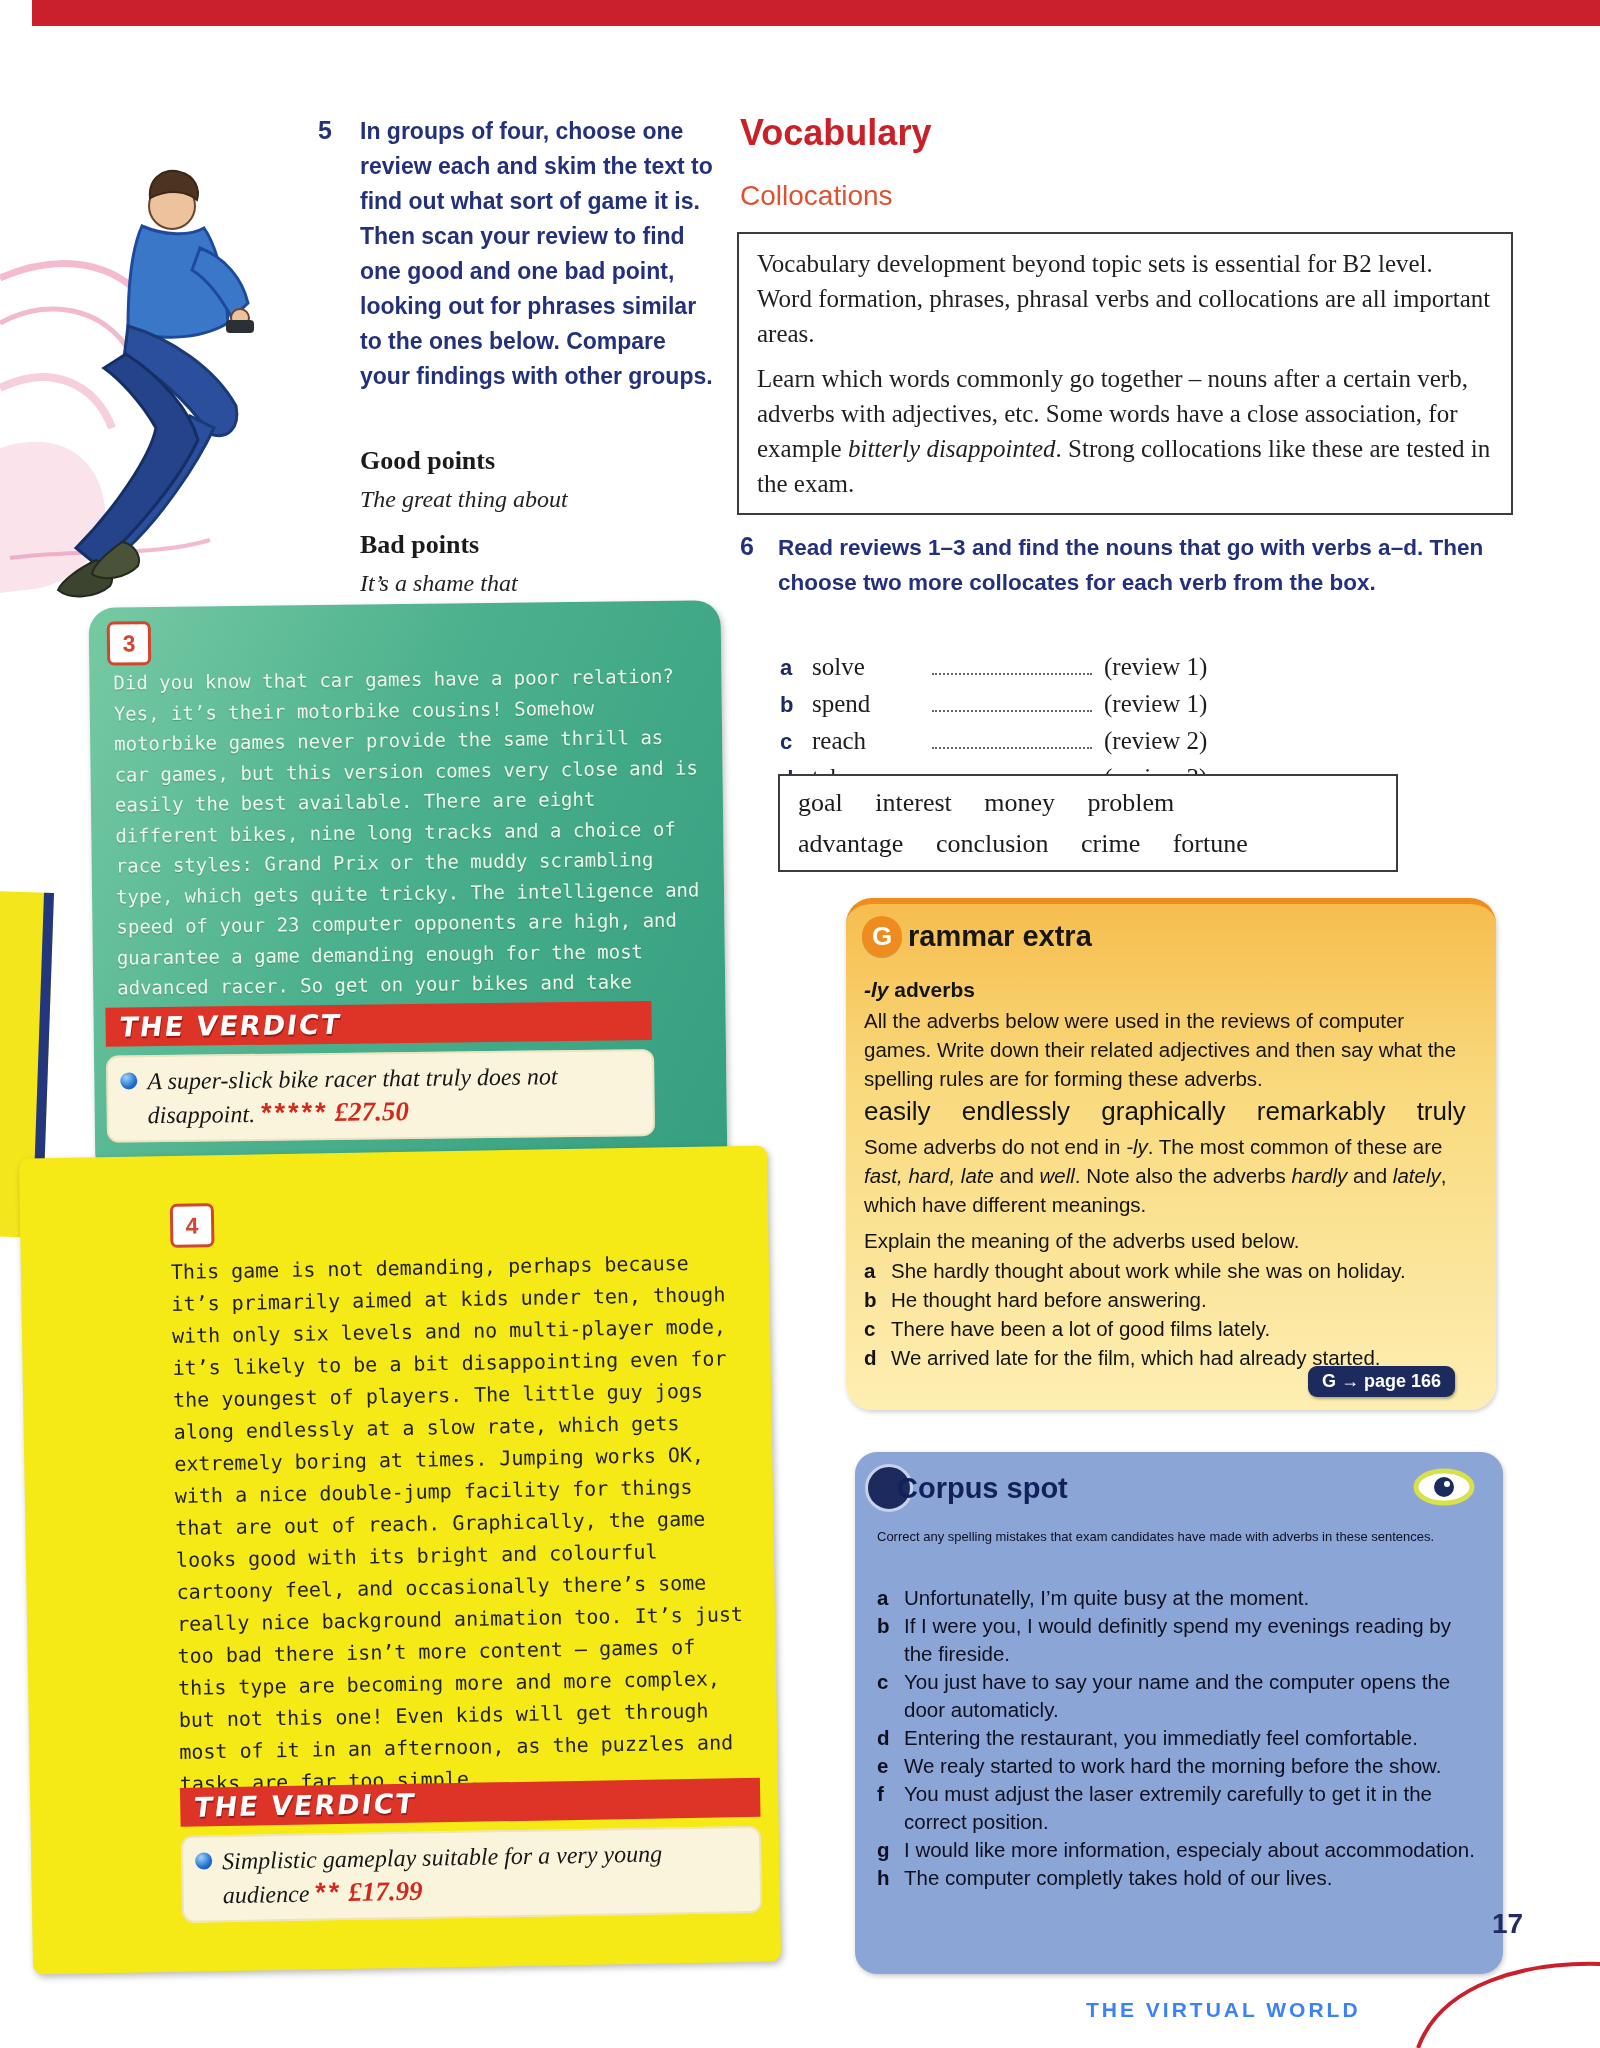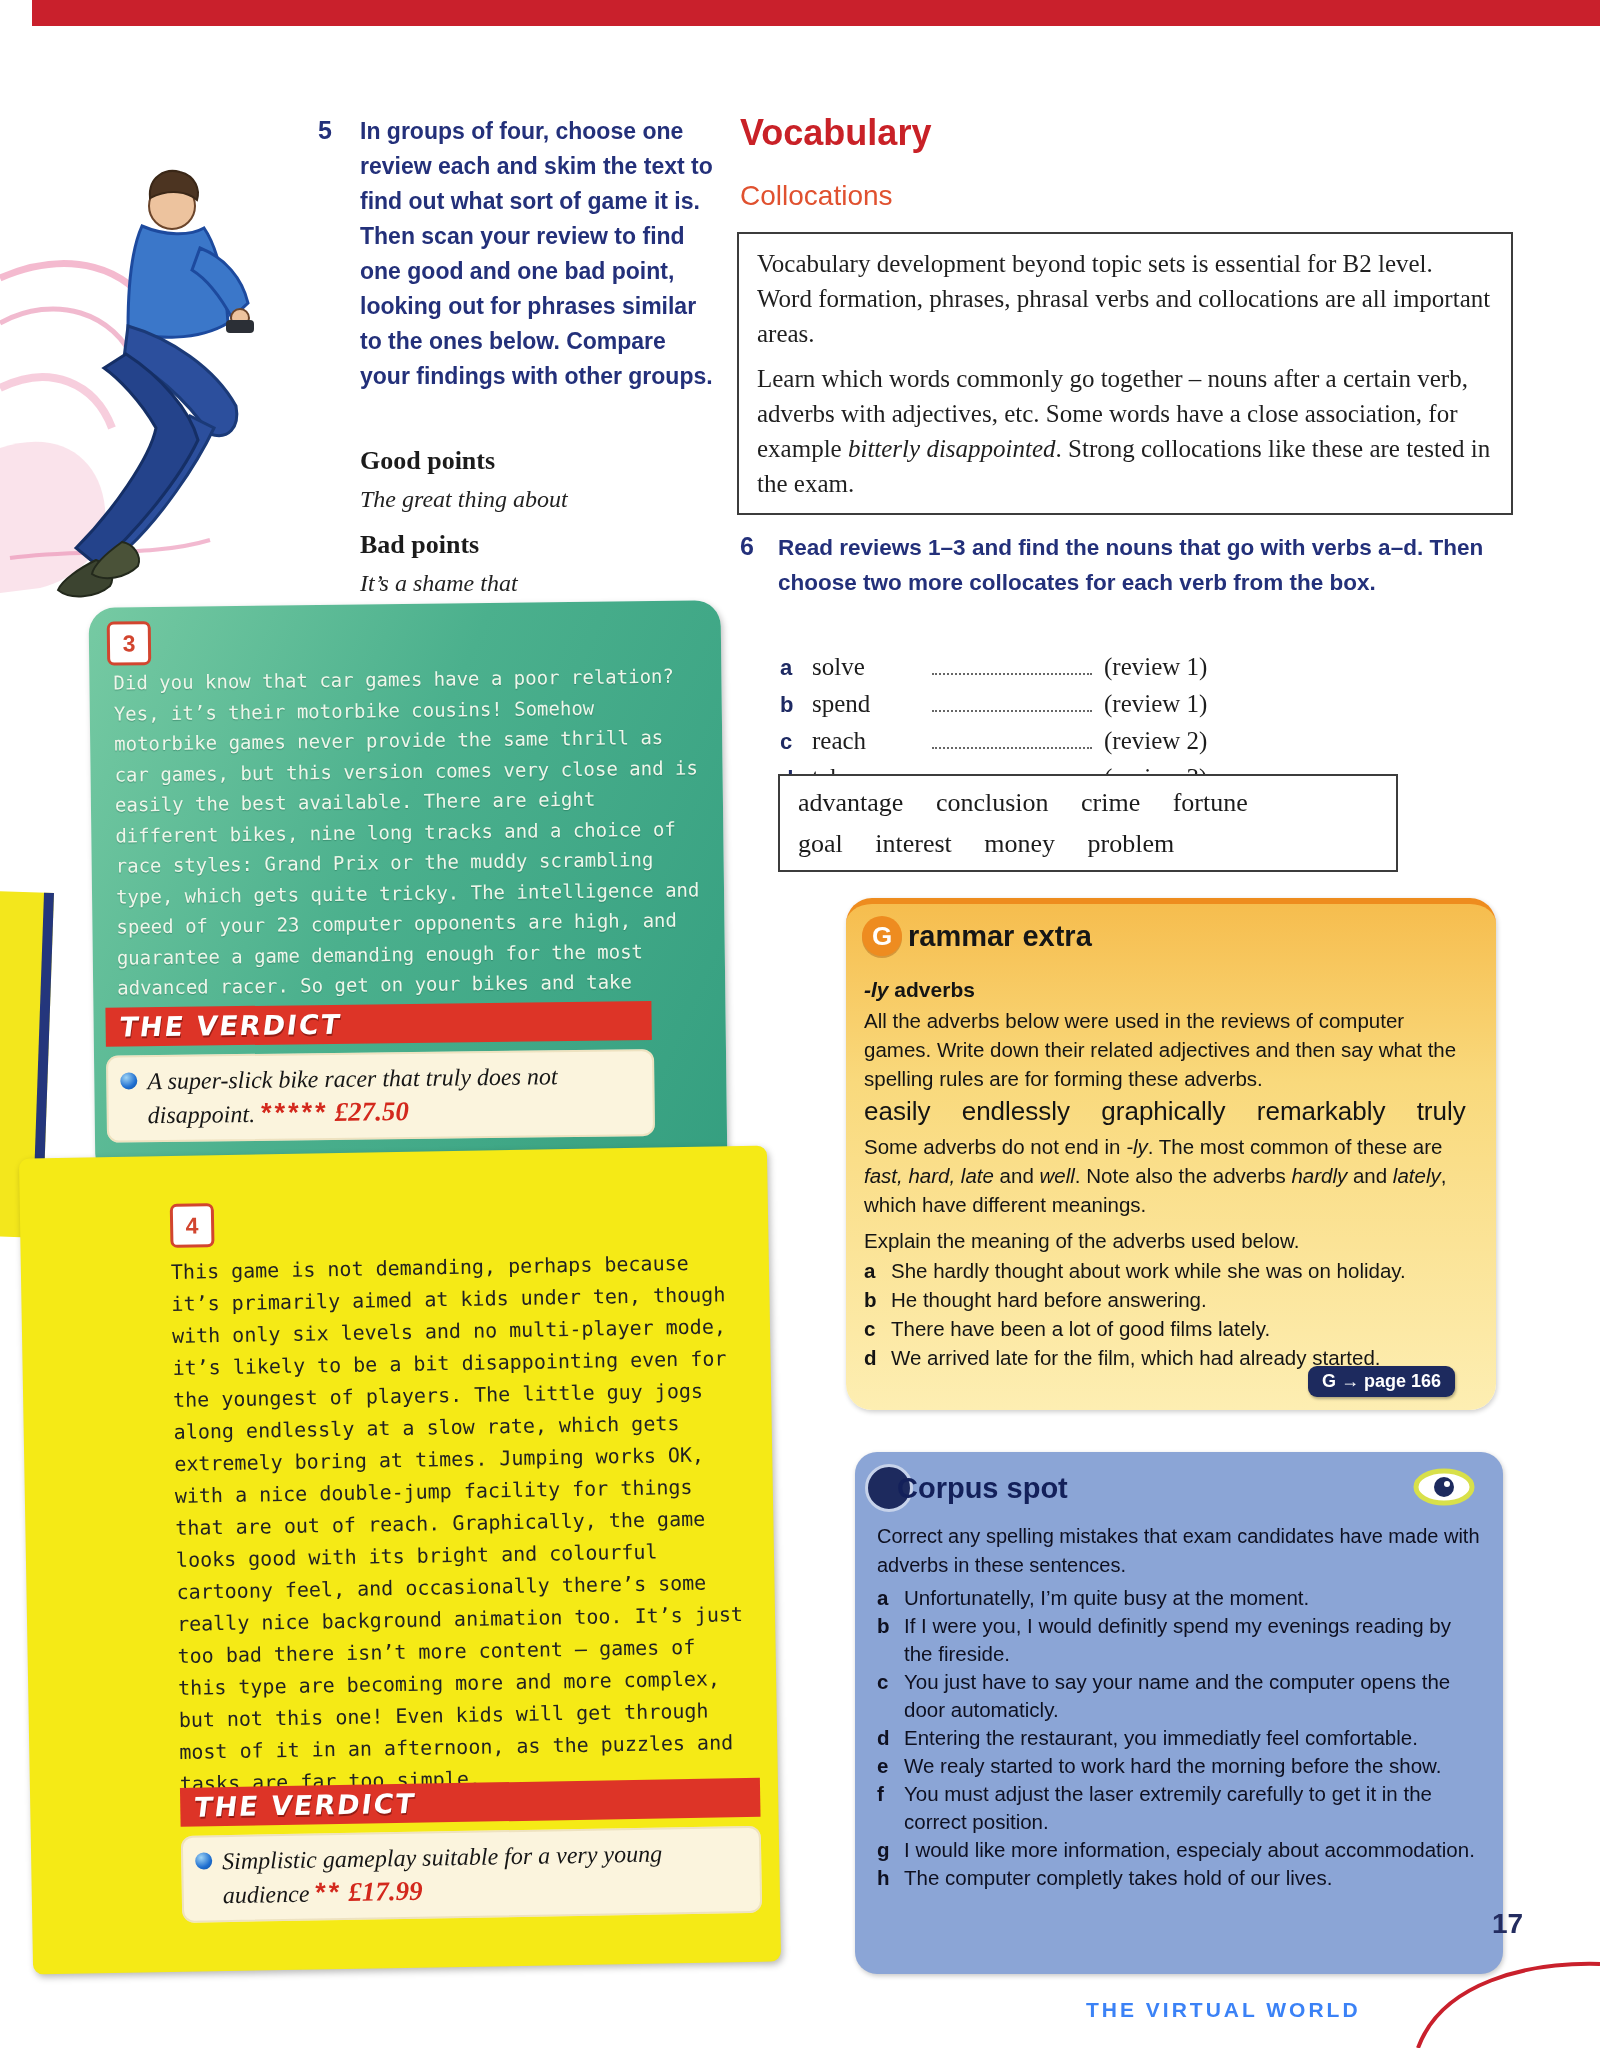--- a/index.html
+++ b/index.html
@@ -76,21 +76,21 @@
   .gx-item{display:flex;font-size:20.5px;line-height:29px;color:#141414;}
   .gx-letter{font-weight:700;width:27px;flex:none;}
   .gx-badge{background:#1d2a5e;color:#fff;border-radius:9px;padding:5px 14px;font-size:18px;font-weight:700;
             box-shadow:1px 2px 3px rgba(0,0,0,.3);}
 
   
   .corpus-box{box-sizing:border-box;width:648px;height:522px;border-radius:22px;background:#8ba5d6;
               box-shadow:1px 2px 5px rgba(0,0,0,.22);}
   .cs-disc{width:48px;height:48px;border-radius:50%;background:#1d2a5e;border:3px solid #c6d2ea;box-sizing:border-box;}
   .cs-title{font-size:29px;font-weight:700;color:#13205a;}
-  .cs-p{font-size:20px;line-height:29px;color:#0e1020;}
+  .cs-p{font-size:13px;line-height:29px;color:#0e1020;}
   .cs-item{display:flex;font-size:20.5px;line-height:28px;color:#0e1020;}
   .cs-letter{font-weight:700;width:27px;flex:none;}
 
   
   .footer-title{font-size:21px;font-weight:700;letter-spacing:3px;color:#3b82f6;}
   .page-num{font-size:28px;font-weight:700;color:#232c60;}
 </style>
 </head>
 <body>
 
@@ -155,22 +155,22 @@
     </div>
     <div class="collo-row">
       <span class="collo-letter">d</span>
       <span class="collo-verb">take</span>
       <span class="dots"></span>
       <span>(review 3)</span>
     </div>
   </div>
 
   <div class="abs word-box" style="left:778px;top:774px;">
+    <div>goal interest money problem</div>
     <div>advantage conclusion crime fortune</div>
-    <div>goal interest money problem</div>
   </div>
 
   <div class="abs yellow-strip" style="left:-10px;top:892px;"></div>
 
   <div class="abs green-card" style="left:92px;top:604px;">
     <div class="abs badge" style="left:18px;top:14px;">3</div>
     <div class="abs rv-green" style="left:24px;top:60px;width:588px;">Did you know that car games have a poor relation? Yes, it’s their motorbike cousins! Somehow motorbike games never provide the same thrill as car games, but this version comes very close and is easily the best available. There are eight different bikes, nine long tracks and a choice of race styles: Grand Prix or the muddy scrambling type, which gets quite tricky. The intelligence and speed of your 23 computer opponents are high, and guarantee a game demanding enough for the most advanced racer. So get on your bikes and take control!</div>
     <div class="abs vbanner" style="left:12px;top:400px;width:546px;">
       <span>THE VERDICT</span>
     </div>

